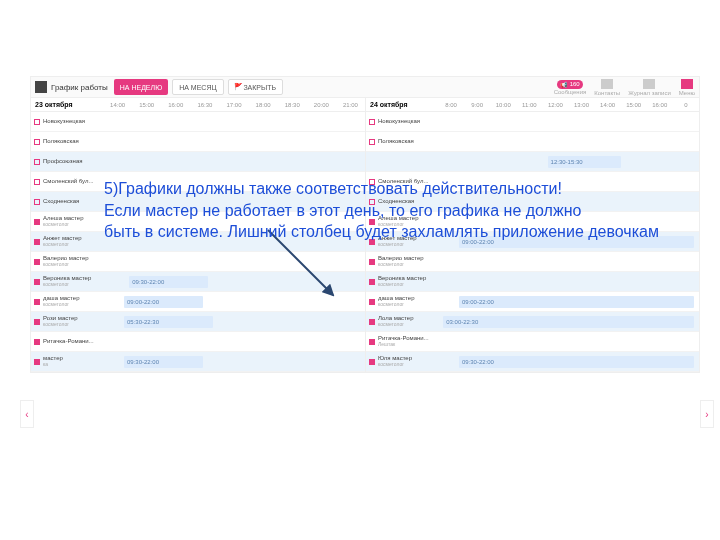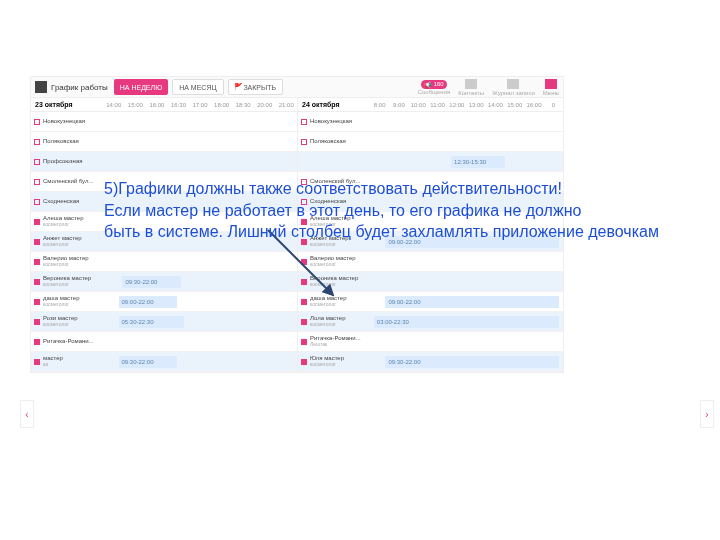--- a/index.html
+++ b/index.html
@@ -1,17 +1,17 @@
 <!DOCTYPE html>
 <html><head>
 <meta charset="utf-8">
 <style>
   * { box-sizing: border-box; margin: 0; padding: 0; }
   body { font-family: Arial, sans-serif; font-size: 8px; background: #fff; width: 720px; height: 540px; position: relative; }
-  .app { position: absolute; left: 30px; top: 76px; width: 534px; }
+  .app { position: absolute; left: 30px; top: 76px; width: 670px; }
   .topbar { display: flex; align-items: center; height: 22px; border: 1px solid #eee; background: #fafafa; padding: 0 4px; }
   .tb-icon { width: 12px; height: 12px; background: #444; margin-right: 4px; display: inline-block; }
   .title { font-size: 8px; color: #333; margin-right: 6px; }
   .btn { display: inline-flex; align-items: center; height: 16px; padding: 0 6px; font-size: 7px; border-radius: 2px; margin-right: 4px; }
   .btn-pink { background: #e63980; color: #fff; }
   .btn-white { background: #fff; border: 1px solid #ddd; color: #555; }
   .spacer { flex: 1; }
   .right-icons { display: flex; gap: 8px; align-items: center; }
   .ricon { display: flex; flex-direction: column; align-items: center; color: #aaa; font-size: 6px; }
   .ricon .ic { width: 12px; height: 10px; background: #ccc; margin-bottom: 1px; }

